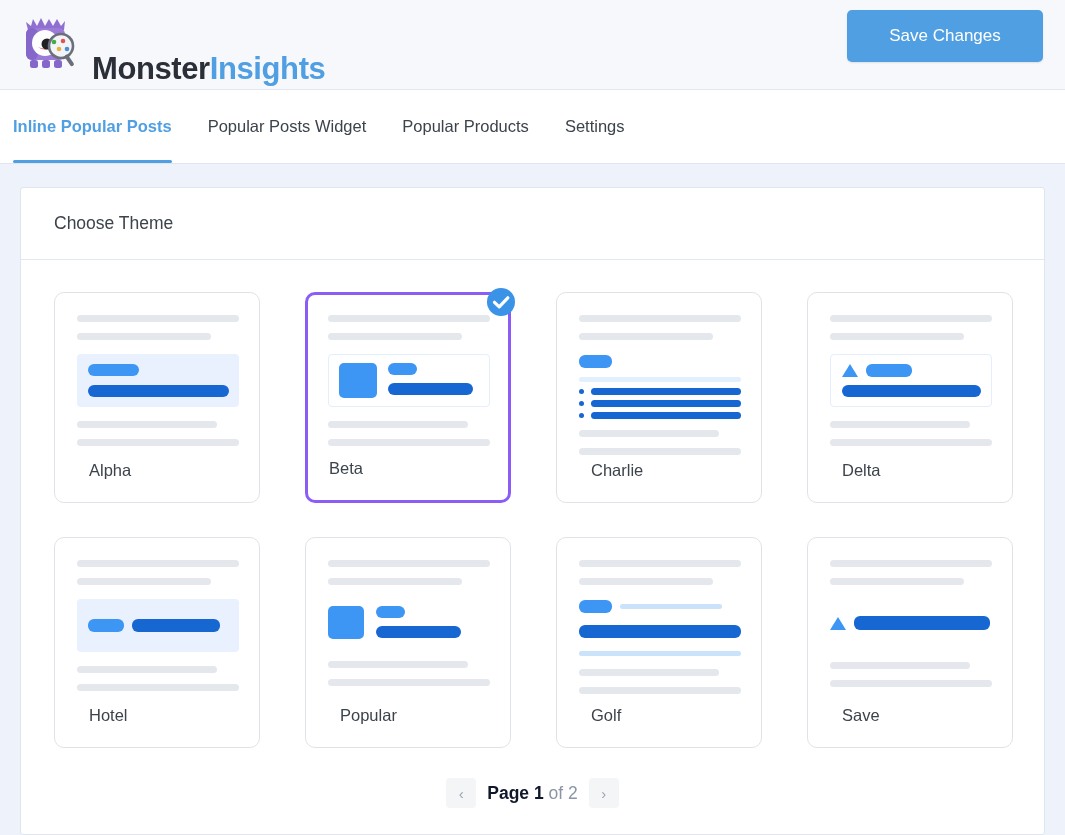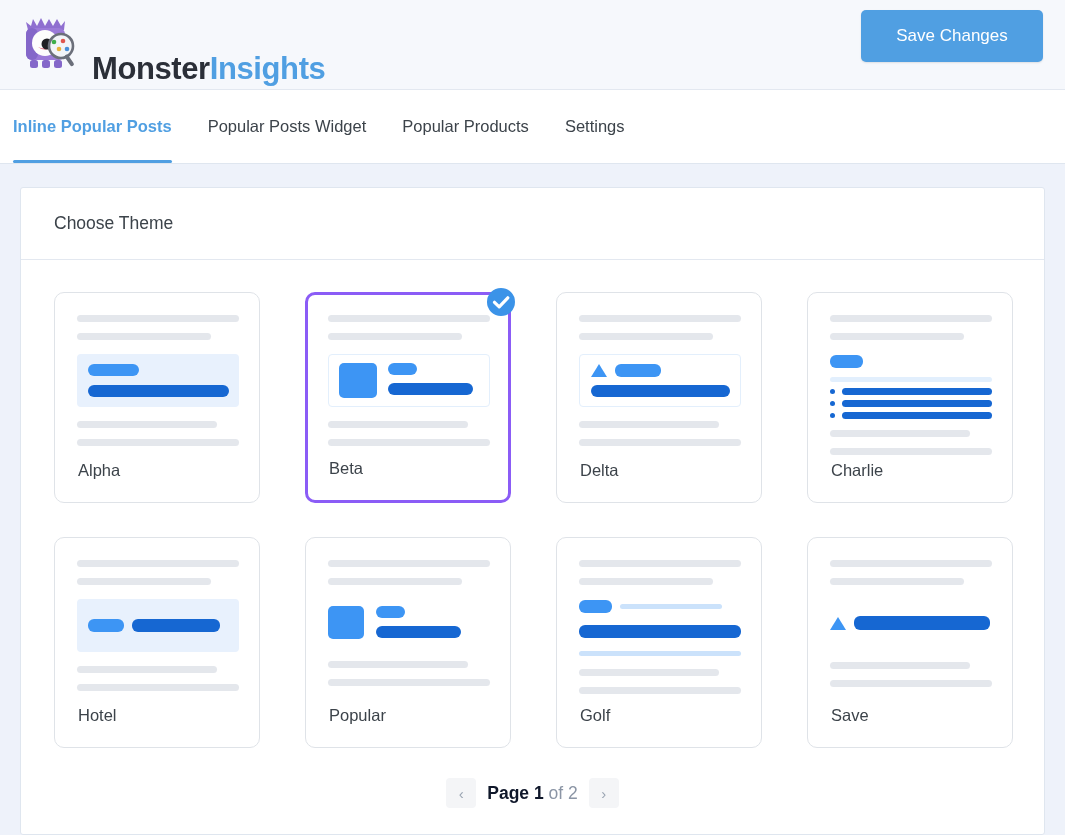--- a/index.html
+++ b/index.html
@@ -31,21 +31,21 @@
     white-space: nowrap;
     margin-top: 48px;
   }
   .brand-monster { color: #2b2f38; }
   .brand-insights { color: #509fe2; }
 
   .save-btn {
     position: absolute;
     right: 22px;
     top: 10px;
-    width: 182px;
+    width: 196px;
     height: 52px;
     background: #509fe2;
     border: none;
     border-radius: 5px;
     color: #ffffff;
     font-size: 17px;
     font-family: "Liberation Sans", sans-serif;
     cursor: pointer;
     box-shadow: 0 1px 2px rgba(0,0,0,0.10);
   }
@@ -126,21 +126,21 @@
     border: 3px solid #8b5cf6;
     padding: 20px 20px 0 20px;
   }
   .check-badge {
     position: absolute;
     top: -8px; right: -8px;
     width: 30px; height: 30px;
   }
   .theme-name {
     position: absolute;
-    left: 23px;
+    left: 34px;
     bottom: 22px;
     font-size: 16.5px;
     color: #3c434a;
   }
   .theme-card.selected .theme-name { left: 21px; }
   .preview { width: 162px; }
 
   
   .bar { border-radius: 4px; }
   .g-mid   { background: #e4e7ec; }
@@ -265,55 +265,55 @@
             <div class="bar g-mid" style="height:7px;width:140px;margin-top:14px;"></div>
             <div class="bar g-mid" style="height:7px;width:162px;margin-top:11px;"></div>
           </div>
           <div class="theme-name">Beta</div>
         </div>
 
         <div class="theme-card">
           <div class="preview">
             <div class="bar g-mid" style="height:7px;width:162px;"></div>
             <div class="bar g-mid" style="height:7px;width:134px;margin-top:11px;"></div>
-            <div class="band-out" style="height:53px;margin-top:14px;padding:9px 11px;">
-              <div class="row" style="gap:8px;">
-                <div class="tri"></div>
-                <div class="bar blue-l" style="height:13px;width:46px;border-radius:6px;"></div>
-              </div>
-              <div class="bar blue-d" style="height:12px;width:139px;border-radius:6px;margin-top:8px;"></div>
-            </div>
-            <div class="bar g-mid" style="height:7px;width:140px;margin-top:14px;"></div>
-            <div class="bar g-mid" style="height:7px;width:162px;margin-top:11px;"></div>
-          </div>
-          <div class="theme-name">Delta</div>
-        </div>
-
-        <div class="theme-card">
-          <div class="preview">
-            <div class="bar g-mid" style="height:7px;width:162px;"></div>
-            <div class="bar g-mid" style="height:7px;width:134px;margin-top:11px;"></div>
             <div class="bar blue-l" style="height:13px;width:33px;border-radius:6px;margin-top:15px;"></div>
             <div class="bar blue-p" style="height:5px;width:162px;margin-top:9px;opacity:.55;"></div>
             <div class="row" style="gap:7px;margin-top:6px;">
                 <div class="dot"></div>
                 <div class="bar blue-d" style="height:7px;width:150px;border-radius:4px;"></div>
               </div>
             <div class="row" style="gap:7px;margin-top:5px;">
                 <div class="dot"></div>
                 <div class="bar blue-d" style="height:7px;width:150px;border-radius:4px;"></div>
               </div>
             <div class="row" style="gap:7px;margin-top:5px;">
                 <div class="dot"></div>
                 <div class="bar blue-d" style="height:7px;width:150px;border-radius:4px;"></div>
               </div>
             <div class="bar g-mid" style="height:7px;width:140px;margin-top:11px;"></div>
             <div class="bar g-mid" style="height:7px;width:162px;margin-top:11px;"></div>
           </div>
           <div class="theme-name">Charlie</div>
+        </div>
+
+        <div class="theme-card">
+          <div class="preview">
+            <div class="bar g-mid" style="height:7px;width:162px;"></div>
+            <div class="bar g-mid" style="height:7px;width:134px;margin-top:11px;"></div>
+            <div class="band-out" style="height:53px;margin-top:14px;padding:9px 11px;">
+              <div class="row" style="gap:8px;">
+                <div class="tri"></div>
+                <div class="bar blue-l" style="height:13px;width:46px;border-radius:6px;"></div>
+              </div>
+              <div class="bar blue-d" style="height:12px;width:139px;border-radius:6px;margin-top:8px;"></div>
+            </div>
+            <div class="bar g-mid" style="height:7px;width:140px;margin-top:14px;"></div>
+            <div class="bar g-mid" style="height:7px;width:162px;margin-top:11px;"></div>
+          </div>
+          <div class="theme-name">Delta</div>
         </div>
 
         <div class="theme-card">
           <div class="preview">
             <div class="bar g-mid" style="height:7px;width:162px;"></div>
             <div class="bar g-mid" style="height:7px;width:134px;margin-top:11px;"></div>
             <div class="band-fill row" style="height:53px;margin-top:14px;padding:0 11px;gap:8px;">
               <div class="bar blue-l" style="height:13px;width:36px;border-radius:6px;"></div>
               <div class="bar blue-d" style="height:13px;width:88px;border-radius:6px;"></div>
             </div>

